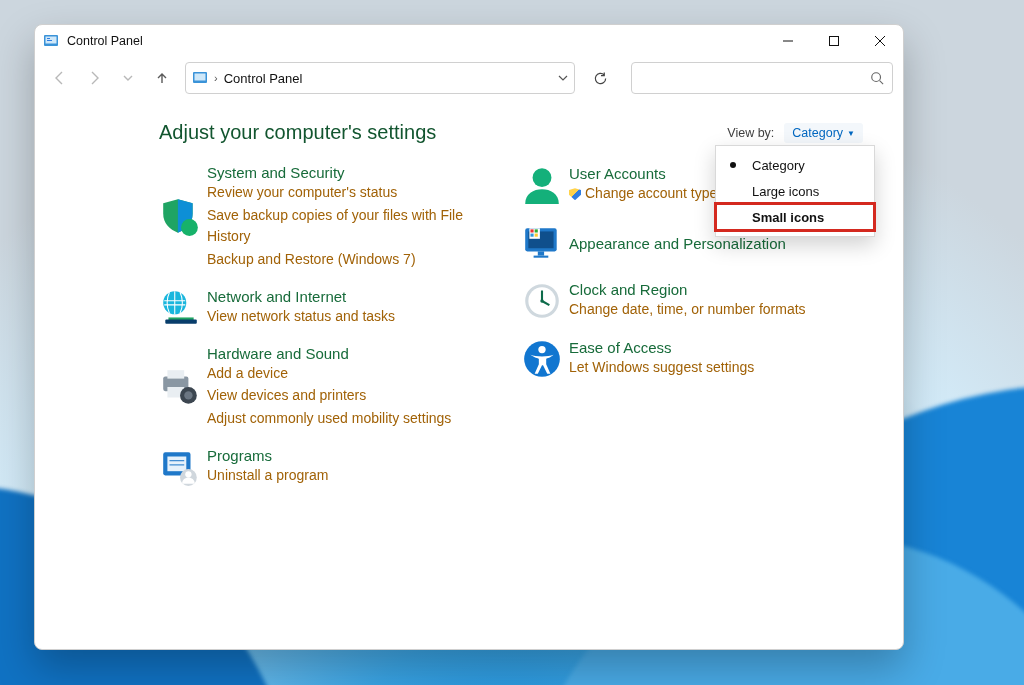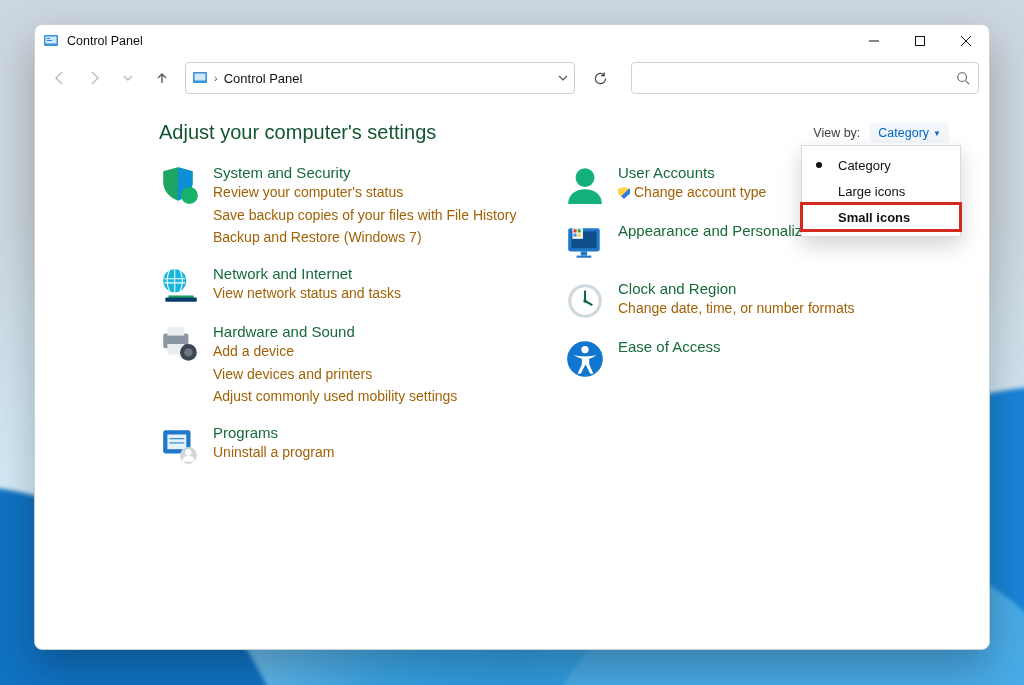--- a/index.html
+++ b/index.html
@@ -8,21 +8,21 @@
     background: radial-gradient(circle at 50% 120%, #0f85d6 0%, #3aa4e4 20%, #9bd4f4 45%, #d3ecfa 60%, #ccd6de 80%);
     position: relative;
   }
   
   .bg-swirl { position:absolute; border-radius:50%; filter:blur(2px); }
   .bg-swirl.a { width:900px; height:900px; right:-500px; bottom:-600px; background:#1884d6; }
   .bg-swirl.b { width:700px; height:700px; left:-400px; bottom:-500px; background:#1072c3; }
   .bg-swirl.c { width:600px; height:600px; right:-100px; bottom:-450px; background:#49abe7; }
 
   .window {
-    position: absolute; left: 34px; top: 24px; width: 956px; height: 626px;
+    position: absolute; left: 34px; top: 24px; width: 870px; height: 626px;
     background: #ffffff; border: 1px solid #cfcfcf; border-radius: 8px;
     box-shadow: 0 18px 40px rgba(0,0,0,.25);
     display: flex; flex-direction: column;
   }
 
   
   .titlebar { height: 32px; display:flex; align-items:center; padding-left:8px; }
   .titlebar .appicon { width:16px; height:16px; margin-right:8px; display:flex; align-items:center; justify-content:center; }
   .titlebar .title { font-size:12.5px; color:#111; }
   .titlebar .spacer { flex:1; }
@@ -53,21 +53,21 @@
   .viewby .sel { color:#0067c0; display:flex; align-items:center; gap:4px; padding:3px 8px; background:#f3f7fb; border-radius:3px; cursor:pointer; }
   .viewby .sel .tri { font-size:8px; }
 
   .dropdown { position:absolute; top:46px; right:28px; width:160px; background:#fff; border:1px solid #d9d9d9; box-shadow:0 8px 20px rgba(0,0,0,.18); padding:6px 0; }
   .dropdown .item { height:26px; display:flex; align-items:center; padding-left:36px; font-size:13px; color:#111; position:relative; }
   .dropdown .item .bullet { position:absolute; left:14px; top:50%; transform:translateY(-50%); width:6px; height:6px; background:#111; border-radius:50%; }
   .dropdown .item.highlight { outline:3px solid #d4291f; outline-offset:-1px;font-weight:bold; }
 
   .cols { display:flex; gap:36px; }
   .col { flex:1; display:flex; flex-direction:column; gap:16px; }
-  .cat { display:flex; gap:12px; }
+  .cat { display:flex; gap:6px;align-items:center; }
   .cat .ico { width:42px; height:42px; flex-shrink:0; display:flex; align-items:flex-start; justify-content:center; }
   .cat .txt { display:flex; flex-direction:column; gap:1px; }
   .cat .name { font-size:15px; color:#176b3a; font-weight:400; }
   .cat .link { font-size:14px; color:#a16207; line-height:1.55; }
   .cat .link.shield::before { content:""; display:inline-block; width:12px; height:12px; margin-right:4px; vertical-align:-2px;
     background: linear-gradient(135deg,#ffd24a 0 50%,#2f7de1 50% 100%); clip-path: polygon(50% 0,100% 15%,100% 55%,50% 100%,0 55%,0 15%);
   }
   svg { display:block; }
 </style>
 </head>
@@ -313,19 +313,20 @@
         <div class="cat">
           <span class="ico">
             <svg width="42" height="42" viewBox="0 0 40 40">
                 <circle cx="20" cy="20" r="17" fill="#1176d0"></circle>
                 <circle cx="20" cy="11" r="3.5" fill="#fff"></circle>
                 <path d="M9 16c5 2 17 2 22 0-3 3-6 3-7 4v5l4 9h-3l-4-8-1 0-4 8h-3l4-9v-5c-1-1-4-1-8-4z" fill="#fff"></path>
               </svg>
           </span>
           <div class="txt">
             <a class="name">Ease of Access</a>
+            <a class="link">Let Windows suggest settings</a>
           </div>
         </div>
 
       </div>
     </div>
   </div>
 </div>
 
 </body></html>

